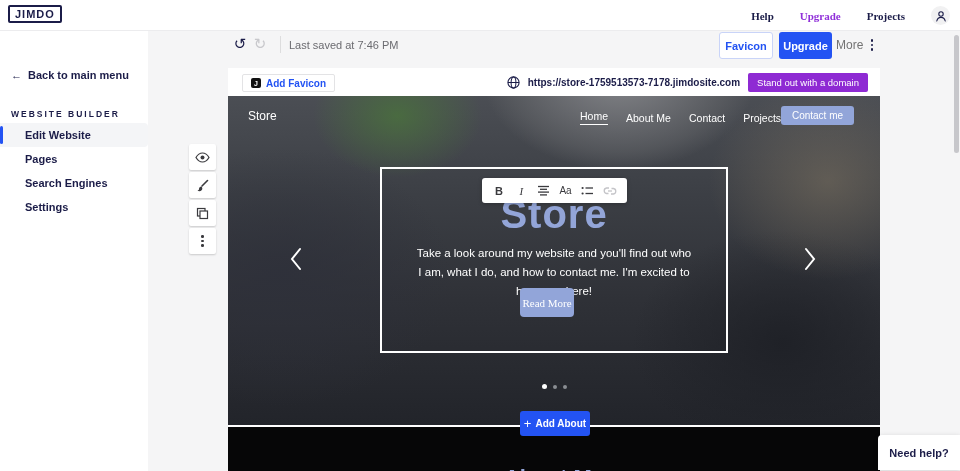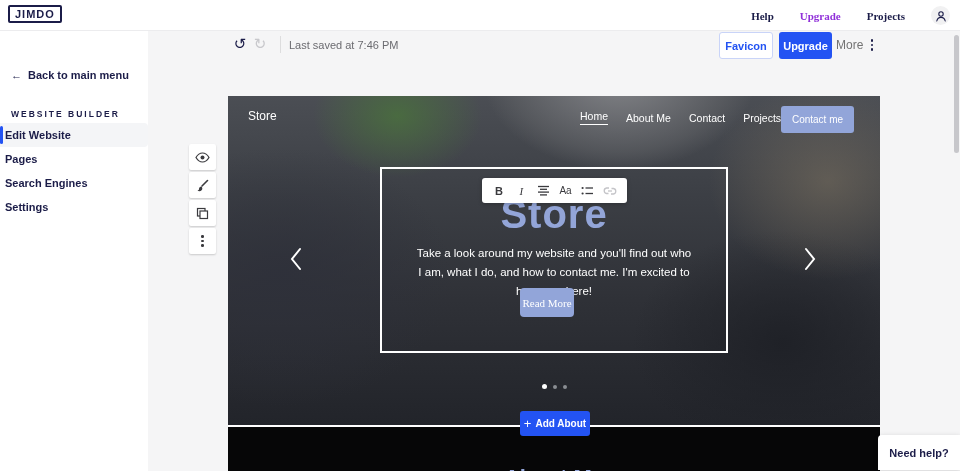--- a/index.html
+++ b/index.html
@@ -13,21 +13,21 @@
   .hlink { font-size:11px; font-weight:bold; color:#1b1c48; cursor:pointer;font-family:Liberation Serif, serif; }
   .hlink.purple { color:#9030d9; }
   .avatar { width:19px; height:19px; border-radius:50%; background:#f1f1f2; display:flex; align-items:center; justify-content:center; cursor:pointer; }
 
   
   .main-bg { position:absolute; left:148px; top:31px; width:812px; height:440px; background:#f5f5f6; }
   .sidebar { position:absolute; left:0; top:31px; width:148px; height:440px; background:#fff; z-index:10; }
   .back { position:absolute; left:11px; top:38px; font-size:11px; font-weight:bold; color:#1b1c48; cursor:pointer; display:flex; gap:6px; align-items:center; }
   .section-label { position:absolute; left:11px; top:71px; font-size:8.5px; font-weight:bold; letter-spacing:2px; color:#1b1c48;margin-top:7px; }
   .nav-items { position:absolute; left:0; top:92px; width:148px; }
-  .nav-item { position:relative; height:24px; line-height:24px; padding-left:5px; font-size:11px; font-weight:bold; color:#1b1c48; cursor:pointer; margin-bottom:0; }
+  .nav-item { position:relative; height:24px; line-height:24px; padding-left:25px; font-size:11px; font-weight:bold; color:#1b1c48; cursor:pointer; margin-bottom:0; }
   .nav-item.active { background:#f4f5f7; border-radius:0 4px 4px 0; }
   .nav-item.active::before { content:""; position:absolute; left:0; top:3px; bottom:3px; width:3px; background:#2353f3; border-radius:2px; }
 
   
   .undo-btn, .redo-btn { position:absolute; top:34px; width:20px; height:20px; font-size:15px; line-height:20px; text-align:center; cursor:pointer; background:none; border:none; }
   .undo-btn { left:230px; color:#1b1c48; }
   .redo-btn { left:250px; color:#c8c8cc; }
   .toolbar-divider { position:absolute; left:280px; top:36px; width:1px; height:17px; background:#ddddde; }
   .last-saved { position:absolute; left:289px; top:39px; font-size:11px; color:#6b6b70; }
   .preview-btn { position:absolute; left:719px; top:32px; width:54px; height:27px; background:#fff; border:1px solid #c9d4f8; border-radius:3px; color:#2353f3; font-size:11px; font-weight:bold; cursor:pointer; }
@@ -52,21 +52,21 @@
       radial-gradient(130px 95px at 26% 6%, rgba(74,112,62,.85), rgba(0,0,0,0) 65%),
       radial-gradient(170px 140px at 92% 26%, rgba(125,114,96,.55), rgba(0,0,0,0) 70%),
       radial-gradient(240px 180px at 8% 55%, rgba(46,48,58,.85), rgba(0,0,0,0) 72%),
       radial-gradient(200px 150px at 85% 75%, rgba(30,32,38,.9), rgba(0,0,0,0) 75%),
       linear-gradient(180deg, #4b4e54 0%, #3c3f45 30%, #2f3137 62%, #22242a 100%);
   }
   .site-brand { position:absolute; left:20px; top:13px; color:#fff; font-size:12px; cursor:pointer; }
   .site-nav { position:absolute; left:352px; top:14px; display:flex; gap:18px; align-items:center; }
   .site-nav a { color:#fff; font-size:10.5px; text-decoration:none; cursor:pointer; }
   .site-nav a.active { border-bottom:1px solid #fff; padding-bottom:2px; }
-  .contact-btn { position:absolute; left:553px; top:10px; width:73px; height:27px; background:#92a5d9; border:none; border-radius:3px; color:#fff; font-size:10px; cursor:pointer; }
+  .contact-btn { position:absolute; left:553px; top:10px; width:73px; height:19px; background:#92a5d9; border:none; border-radius:3px; color:#fff; font-size:10px; cursor:pointer; }
 
   .sel-frame { position:absolute; left:152px; top:71px; width:348px; height:186px; border:2px solid #fff; cursor:pointer; }
 
   .text-toolbar { position:absolute; left:254px; top:82px; width:145px; height:25px; background:#fff; border-radius:3px; box-shadow:0 1px 4px rgba(0,0,0,.25); display:flex; align-items:center; justify-content:space-around; padding:0 6px; z-index:6; }
   .tt-btn { font-size:11px; color:#3a3a3e; cursor:pointer; background:none; border:none; display:flex; align-items:center; justify-content:center; width:16px; height:18px; font-family:"Liberation Serif", serif; }
   .tt-btn.bold { font-weight:bold; font-family:"Liberation Sans",sans-serif; }
   .tt-btn.italic { font-style:italic; }
   .tt-btn.font-sel { font-size:10px; font-family:"Liberation Sans",sans-serif; }
   .tt-btn.link { color:#c4c4c8; }
 
@@ -141,20 +141,35 @@
   <div class="last-saved">Last saved at 7:46 PM</div>
   <button class="preview-btn">Favicon</button>
   <button class="publish-btn">Upgrade</button>
   <span class="more-btn">More</span>
   <span class="kebab">
       <i></i>
       <i></i>
       <i></i>
     </span>
 
+  <div class="favicon-bar">
+    <div class="add-favicon">
+      <span class="fav-glyph">J</span>
+      <span class="lbl">Add Favicon</span>
+    </div>
+    <div class="url-group">
+      <svg width="13" height="13" viewBox="0 0 14 14">
+        <circle cx="7" cy="7" r="6" fill="none" stroke="#1b1c48" stroke-width="1.2"></circle>
+        <ellipse cx="7" cy="7" rx="2.6" ry="6" fill="none" stroke="#1b1c48" stroke-width="1.1"></ellipse>
+        <line x1="1" y1="7" x2="13" y2="7" stroke="#1b1c48" stroke-width="1.1"></line>
+      </svg>
+      <span class="site-url">https://store-1759513573-7178.jimdosite.com</span>
+      <button class="domain-btn">Stand out with a domain</button>
+    </div>
+  </div>
 
   <div class="photo">
 
     <span class="site-brand">Store</span>
 
     <nav class="site-nav">
       <a class="active">Home</a>
       <a>About Me</a>
       <a>Contact</a>
       <a>Projects</a>

